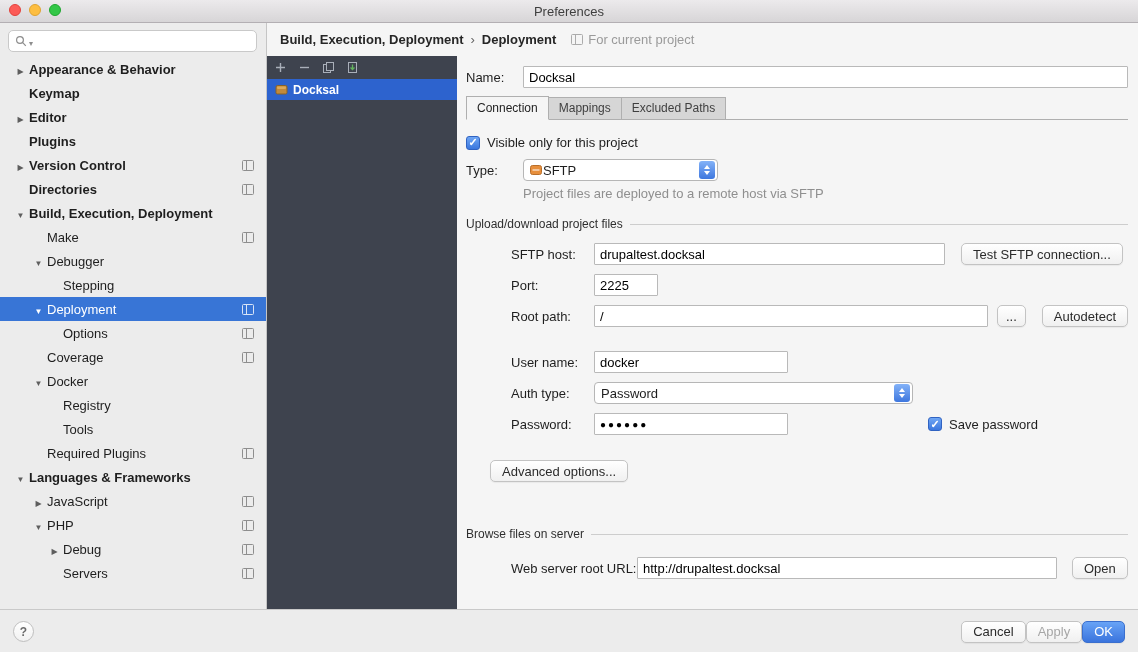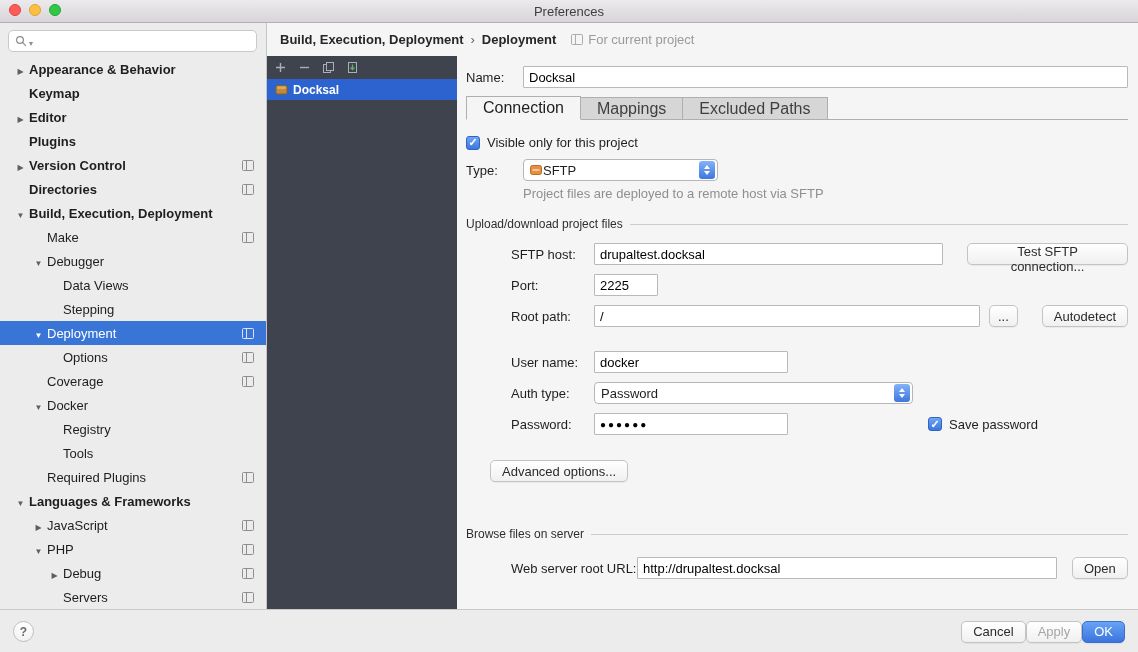--- a/index.html
+++ b/index.html
@@ -61,25 +61,25 @@
   .frow.first{margin-top:0;}
   .frow.indent{margin-left:45px;}
   .flabel{flex:none;color:#1e1e1e;}
   .w57{width:57px;}
   .w83{width:83px;}
   .w126{width:126px;}
   .input{height:22px;border:1px solid #B9B9B9;background:#FFF;padding:0 5px;font:13px "Liberation Sans",sans-serif;border-radius:1px;box-sizing:border-box;outline:none;}
   .flex1{flex:1;}
   .w351{width:351px;} .w64{width:64px;} .w396{width:396px;} .w194{width:194px;} .w420{width:420px;}
   .pwd{letter-spacing:2px;font-size:10px;}
-  .ml9{margin-left:9px;} .ml12{margin-left:24px;} .ml15{margin-left:15px;}
+  .ml9{margin-left:9px;} .ml12{margin-left:16px;} .ml15{margin-left:15px;}
 
   
   .tabs{display:flex;align-items:flex-end;border-bottom:1px solid #AFAFAF;margin-top:8px;}
-  .tab{height:21px;line-height:21px;padding:0 16px;background:#D6D6D6;border:1px solid #AFAFAF;border-left:none;border-bottom:none;color:#3F3F3F;font-size:16px;cursor:default;}
+  .tab{height:21px;line-height:21px;padding:0 10px;background:#D6D6D6;border:1px solid #AFAFAF;border-left:none;border-bottom:none;color:#3F3F3F;font-size:12px;cursor:default;}
   .tab:first-child{border-left:1px solid #AFAFAF;}
   .tab.active{background:#F5F5F5;height:22px;line-height:22px;margin-bottom:-1px;border-bottom:1px solid #F5F5F5;color:#1e1e1e;}
 
   
   .checkbox{width:14px;height:14px;flex:none;border-radius:3px;border:1px solid #B0B0B0;background:#FFF;display:inline-flex;align-items:center;justify-content:center;box-sizing:border-box;}
   .checkbox.checked{background:linear-gradient(#6FA6F4,#3B77DE);border-color:#3063C2;}
   .checkbox.checked::after{content:"✓";font-size:11px;font-weight:bold;color:#FFF;line-height:1;}
   .cblabel{margin-left:7px;}
 
   
@@ -188,24 +188,20 @@
           <span class="ppicon">
               <svg width="12" height="11" viewBox="0 0 12 11">
                 <rect x="0.5" y="0.5" width="11" height="10" rx="1" fill="none" stroke="currentColor"></rect>
                 <line x1="4.5" y1="0.5" x2="4.5" y2="10.5" stroke="currentColor"></line>
               </svg>
             </span>
         </div>
         <div class="trow lvl2">
           <span class="arrow e"></span>
           <span class="lbl">Debugger</span>
-        </div>
-        <div class="trow lvl3">
-          <span class="arrow"></span>
-          <span class="lbl">Data Views</span>
         </div>
         <div class="trow lvl3">
           <span class="arrow"></span>
           <span class="lbl">Stepping</span>
         </div>
         <div class="trow lvl2 selected">
           <span class="arrow e"></span>
           <span class="lbl">Deployment</span>
           <span class="ppicon">
               <svg width="12" height="11" viewBox="0 0 12 11">

